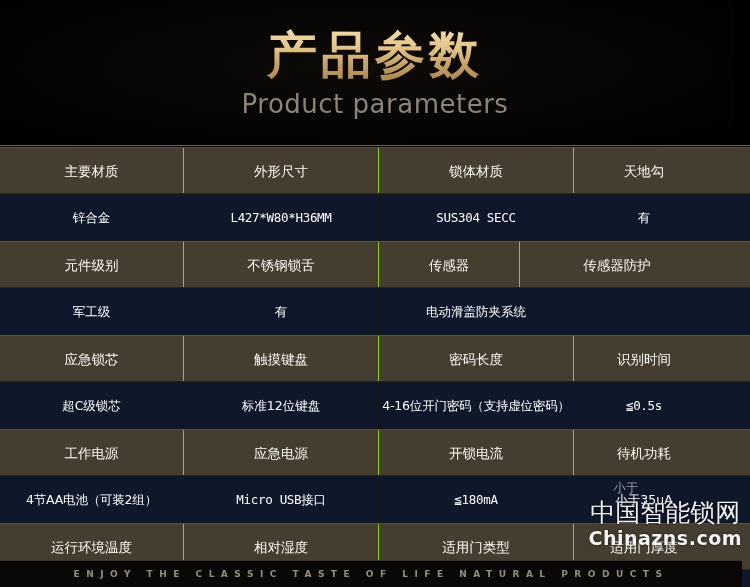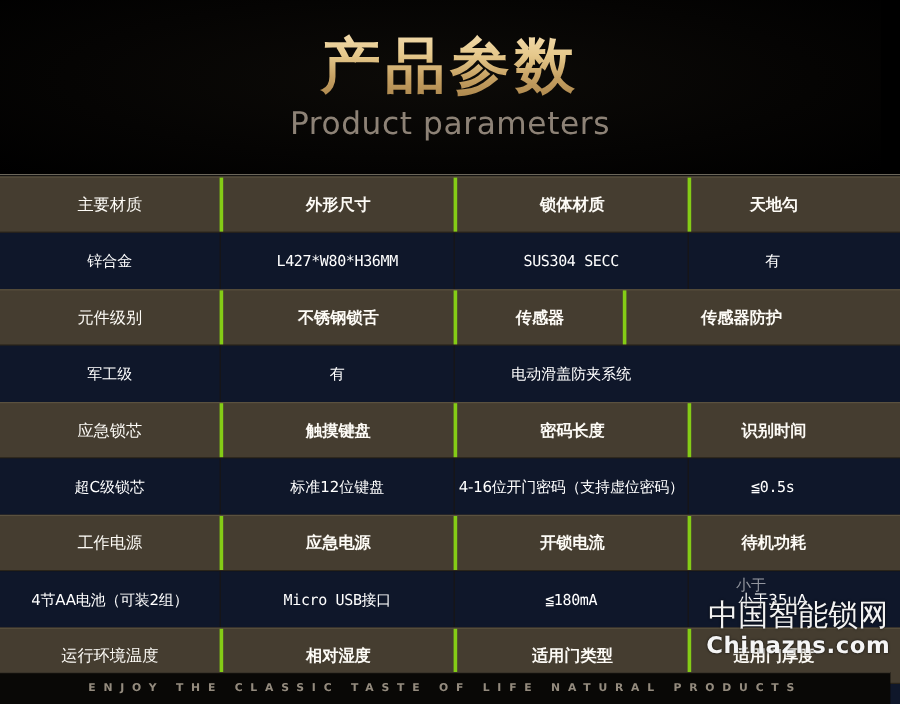--- a/index.html
+++ b/index.html
@@ -117,22 +117,21 @@
   }
   
   .c0 { width: 183px; }
   .c1 { width: 195px; }
   .c2 { width: 195px; }
   .c3 { width: 141px; }
 
   .row.label .c1,
   .row.label .c2,
   .row.label .c3 {
-    border-left: 3px solid #84cc16;
-    font-weight: bold;
+    border-left: 1px solid #84cc16;
   }
   .row.value .c1,
   .row.value .c2,
   .row.value .c3 {
     border-left: 1px solid #181614;
   }
 
   
   .cell.tight { font-size: 11.5px; letter-spacing: -0.2px; }
   .cell.mono { font-family: "DejaVu Sans Mono", "Liberation Mono", monospace; letter-spacing: -0.3px; }

